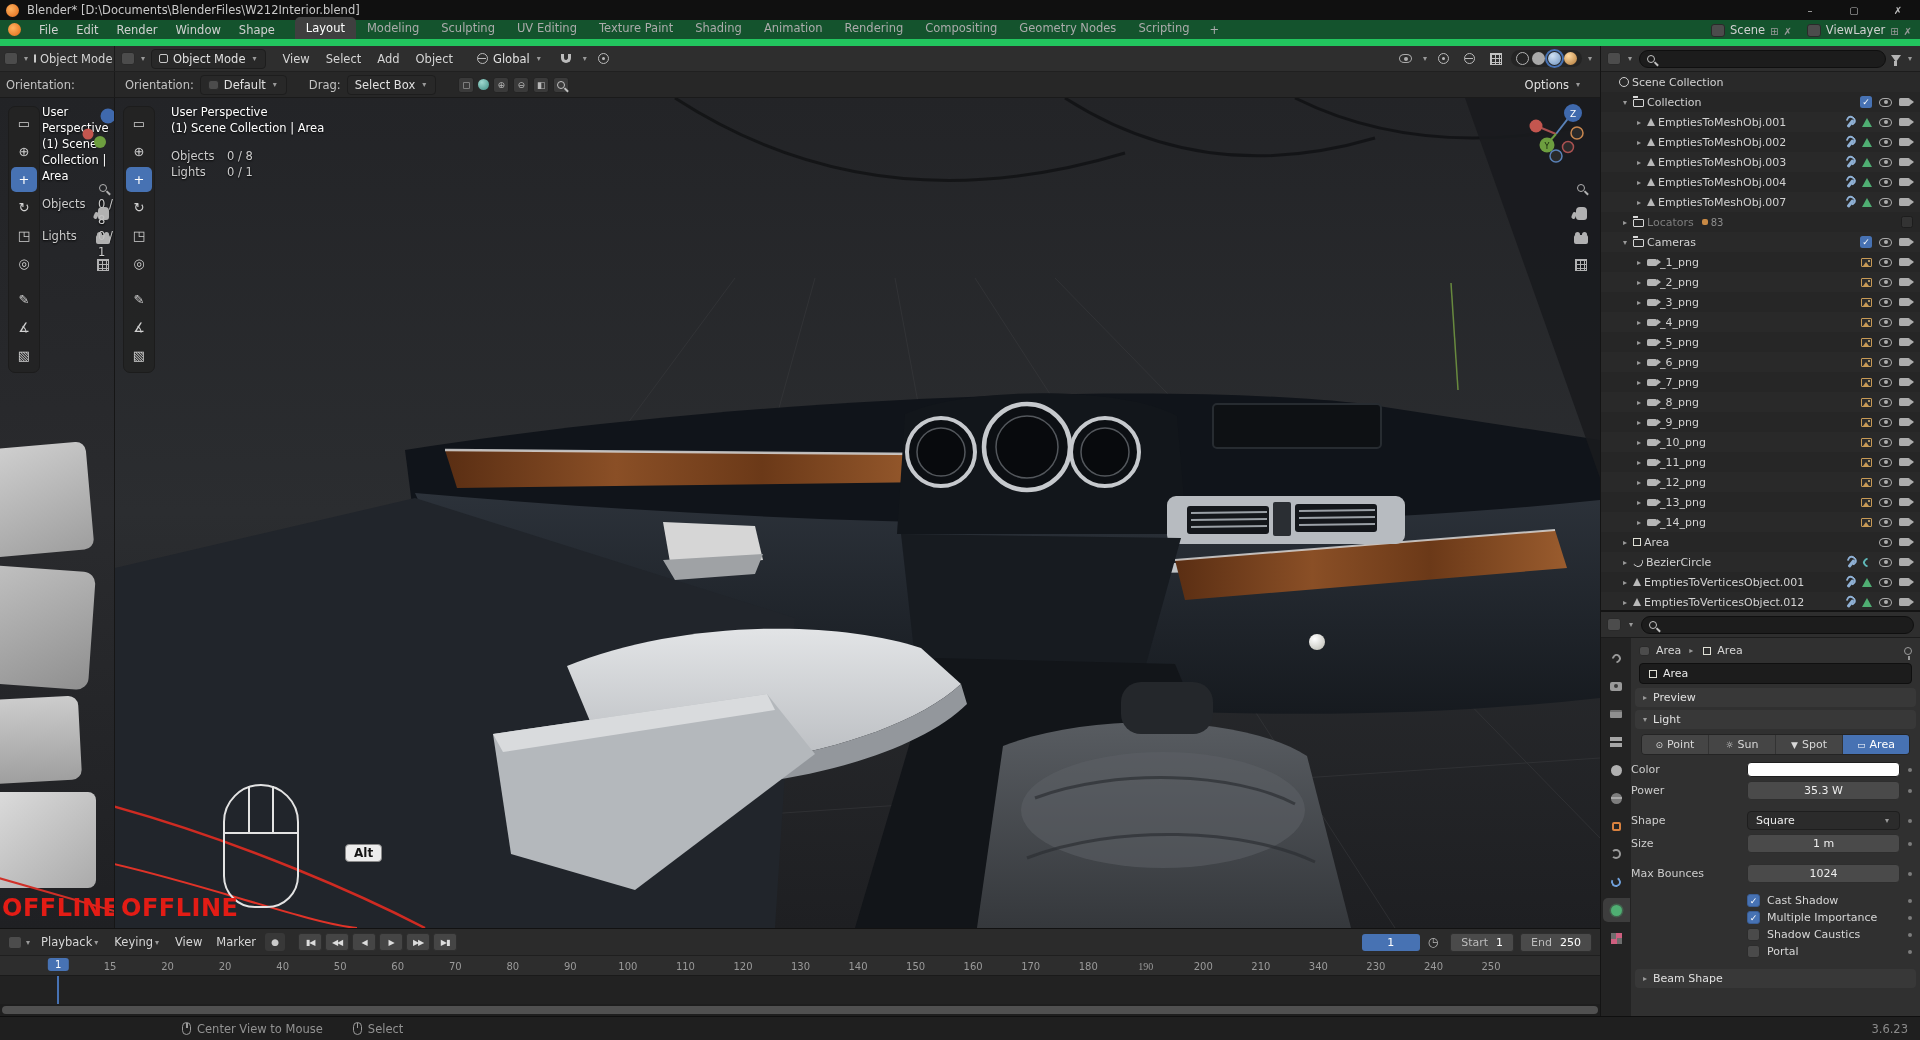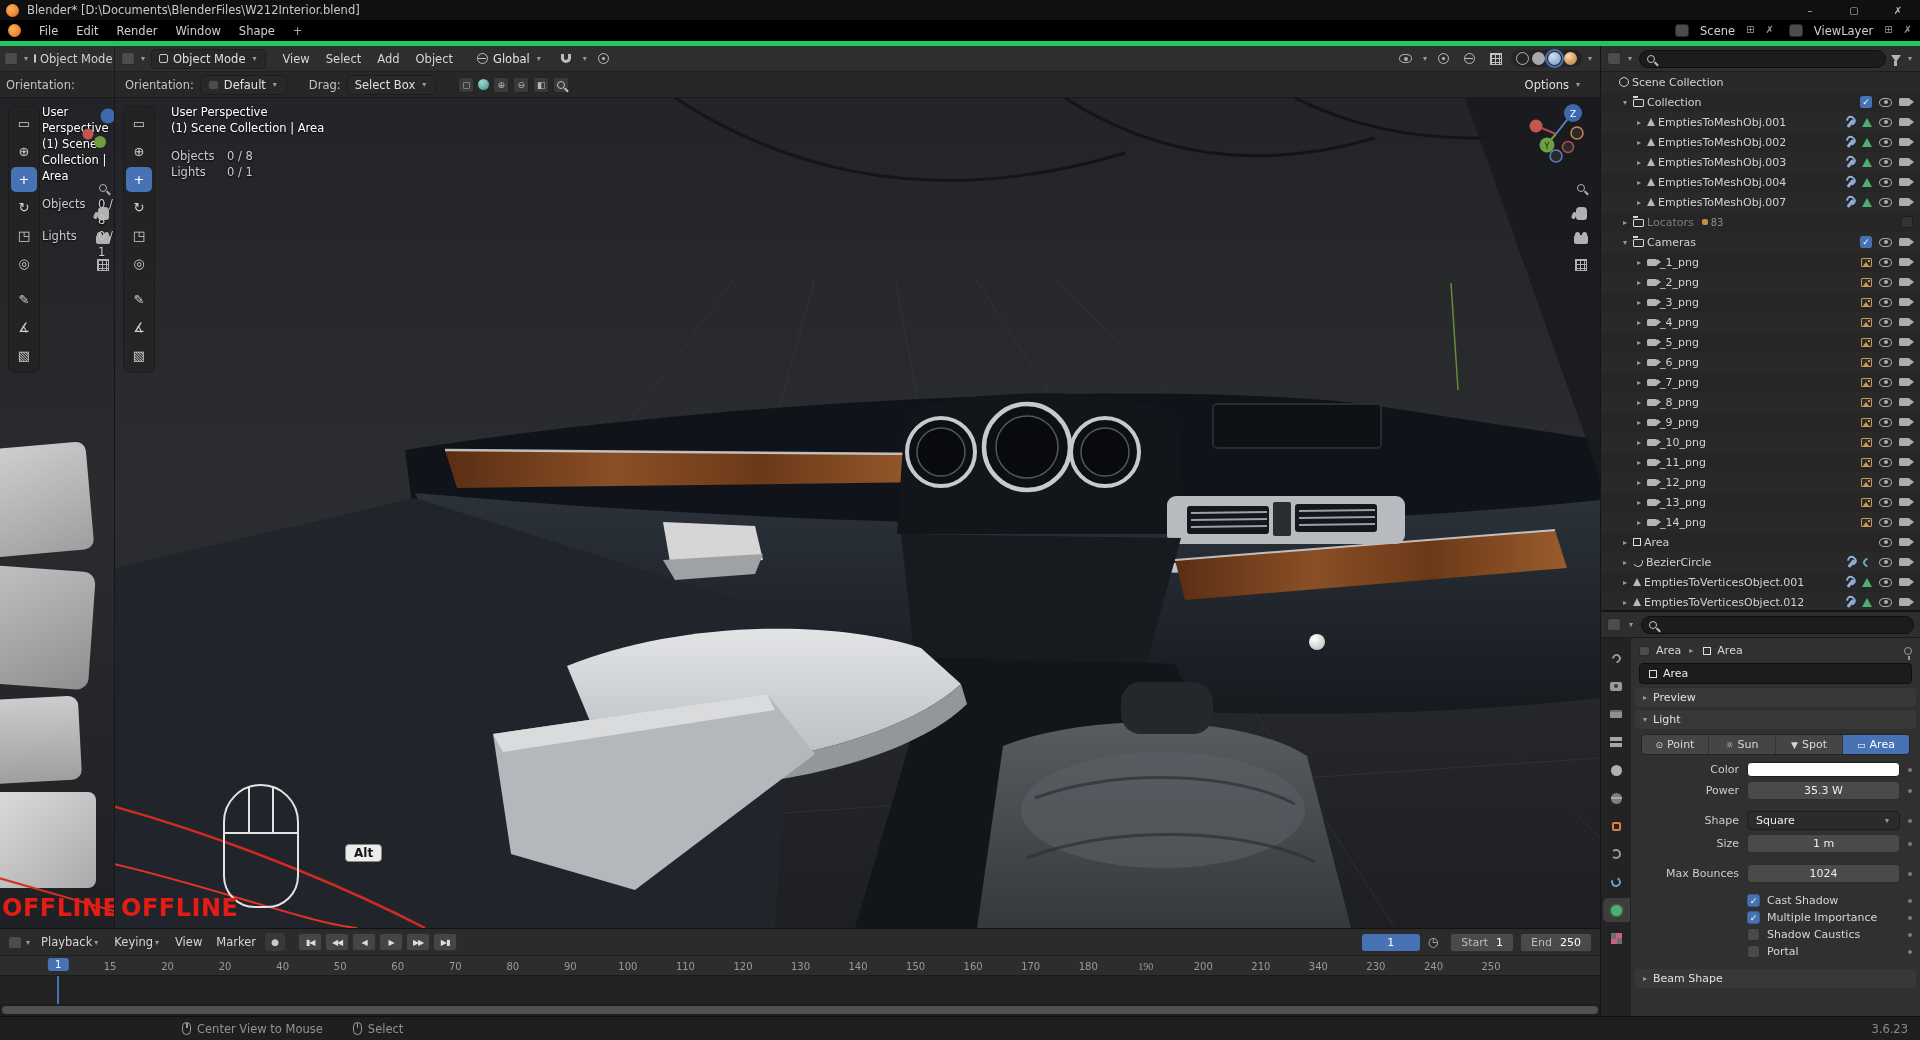--- a/index.html
+++ b/index.html
@@ -6,27 +6,27 @@
   html,body{width:1920px;height:1040px;overflow:hidden}
   body{font-family:"DejaVu Sans","Liberation Sans",sans-serif;font-size:12px;background:#1d1d1d;color:#d4d4d4;position:relative}
   .spacer{flex:1}
   .chev{font-size:8px;color:#9a9a9a;margin:0 2px}
   
   .titlebar{height:20px;background:#101010;display:flex;align-items:center;padding-left:6px;font-size:11.5px;color:#c9c9c9}
   .blogo{width:13px;height:13px;border-radius:50%;background:radial-gradient(circle at 38% 38%,#ffb25e,#e87d2c 70%);margin-right:8px;flex:none}
   .wctrls{margin-left:auto;display:flex;height:100%}
   .wc{width:44px;display:flex;align-items:center;justify-content:center;color:#bdbdbd;font-size:10px}
   
-  .topbar{height:26px;background:#000000;border-bottom:5px solid #22c55e;display:flex;align-items:center;padding:0 8px;gap:1px}
+  .topbar{height:26px;background:#14532d;border-bottom:7px solid #22c55e;display:flex;align-items:center;padding:0 8px;gap:1px}
   .menu{padding:3px 9px;border-radius:4px;color:#d0d0d0;font-size:11.5px}
   .wtabs{display:flex;margin-left:10px;align-items:flex-end;height:100%}
   .wtab{padding:4px 11px;font-size:11.5px;color:#ababab;border-radius:5px 5px 0 0}
   .wtab.active{background:#3f3f3f;color:#fff}
   .addtab{color:#ababab;padding:4px 8px}
-  .scenegrp{display:flex;align-items:flex-start;gap:11px;margin-left:14px;font-size:11.5px;color:#d0d0d0}
+  .scenegrp{display:flex;align-items:flex-end;gap:5px;margin-left:14px;font-size:11.5px;color:#d0d0d0}
   .mini-ic{font-size:10px;color:#9a9a9a}
   .ed-ic{width:14px;height:13px;background:#4c4c4c;border:1px solid #2a2a2a;border-radius:3px;display:inline-block;flex:none}
   .ed-ic.tiny{width:11px;height:10px}
   
   .content{display:flex;height:970px}
   .left-col{width:1600px;display:flex;flex-direction:column}
   .right-col{width:320px;display:flex;flex-direction:column;border-left:1px solid #141414;background:#262626}
   
   .vp-header{height:26px;background:#2e2e2e;border-bottom:1px solid #202020;display:flex;align-items:stretch;font-size:11.5px}
   .hdr-mini{width:115px;flex:none;display:flex;align-items:center;gap:4px;padding:0 4px;overflow:hidden;border-right:1px solid #1a1a1a;white-space:nowrap}
@@ -178,21 +178,21 @@
   .namefield{margin:2px 8px 4px;height:21px;background:#1c1c1c;border:1px solid #0f0f0f;border-radius:4px;display:flex;align-items:center;gap:6px;padding:0 7px;color:#e8e8e8}
   .sect{display:flex;align-items:center;gap:6px;padding:3px 8px;background:#383838;border-radius:4px;margin:3px 4px;color:#e0e0e0}
   .sect .sarrow{font-size:8px;color:#9a9a9a}
   .lt{display:flex;margin:5px 10px;border-radius:4px;overflow:hidden;border:1px solid #242424}
   .ltbtn{flex:1;display:flex;align-items:center;justify-content:center;gap:4px;background:#454545;border-right:1px solid #333;padding:3px 0;font-size:11px;color:#d8d8d8}
   .ltbtn:last-child{border-right:none}
   .ltbtn.active{background:#4772b3;color:#fff}
   .ltbtn .ltic{font-size:9px;color:inherit}
   .prow{display:flex;align-items:center;padding:2px 8px 2px 0;gap:8px}
   .prow.mt{margin-top:7px}
-  .plabel{width:108px;text-align:right;color:#cdcdcd;flex:none}
+  .plabel{width:108px;color:#cdcdcd;flex:none}
   .pvalue{flex:1;display:flex;align-items:center;min-width:0}
   .pfield{flex:1;background:#4a4a4a;border:1px solid #2e2e2e;border-radius:4px;text-align:center;padding:2px 6px;color:#ededed}
   .pdrop{flex:1;background:#2b2b2b;border:1px solid #1e1e1e;border-radius:4px;display:flex;align-items:center;padding:2px 8px;color:#ededed}
   .pdrop span:first-child{flex:1;text-align:left}
   .pswatch{flex:1;height:15px;border-radius:4px;border:1px solid #1e1e1e}
   .pcheck{width:13px;height:13px;border-radius:3px;background:#4a4a4a;border:1px solid #2c2c2c;display:flex;align-items:center;justify-content:center;font-size:9px;color:#fff;flex:none}
   .pcheck.on{background:#4772b3;border-color:#3a5e96}
   .pchecklabel{margin-left:7px;color:#d6d6d6}
   .pdot{width:4px;height:4px;border-radius:50%;background:#7d7d7d;flex:none}
   
@@ -217,20 +217,33 @@
 </div>
 
 <div class="topbar">
   <span class="blogo"></span>
   <div class="menus" style="display:flex">
       <div class="menu">File</div>
       <div class="menu">Edit</div>
       <div class="menu">Render</div>
       <div class="menu">Window</div>
       <div class="menu">Shape</div>
+    </div>
+  <div class="wtabs">
+      <div class="wtab active">Layout</div>
+      <div class="wtab">Modeling</div>
+      <div class="wtab">Sculpting</div>
+      <div class="wtab">UV Editing</div>
+      <div class="wtab">Texture Paint</div>
+      <div class="wtab">Shading</div>
+      <div class="wtab">Animation</div>
+      <div class="wtab">Rendering</div>
+      <div class="wtab">Compositing</div>
+      <div class="wtab">Geometry Nodes</div>
+      <div class="wtab">Scripting</div>
     </div>
   <div class="wtab addtab">+</div>
   <div class="spacer"></div>
   <div class="scenegrp">
     <span class="ed-ic"></span>
     <span>Scene</span>
     <span class="mini-ic">⊞</span>
     <span class="mini-ic">✗</span>
   </div>
   <div class="scenegrp">

